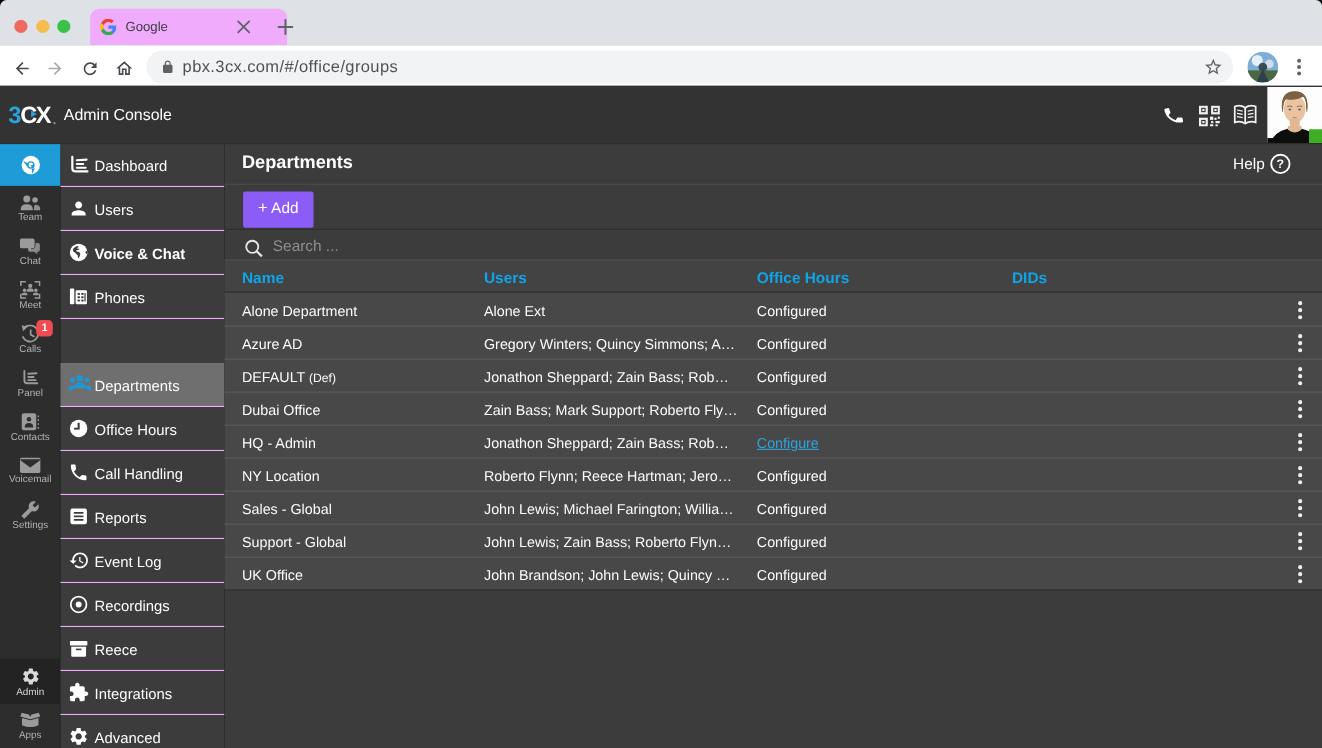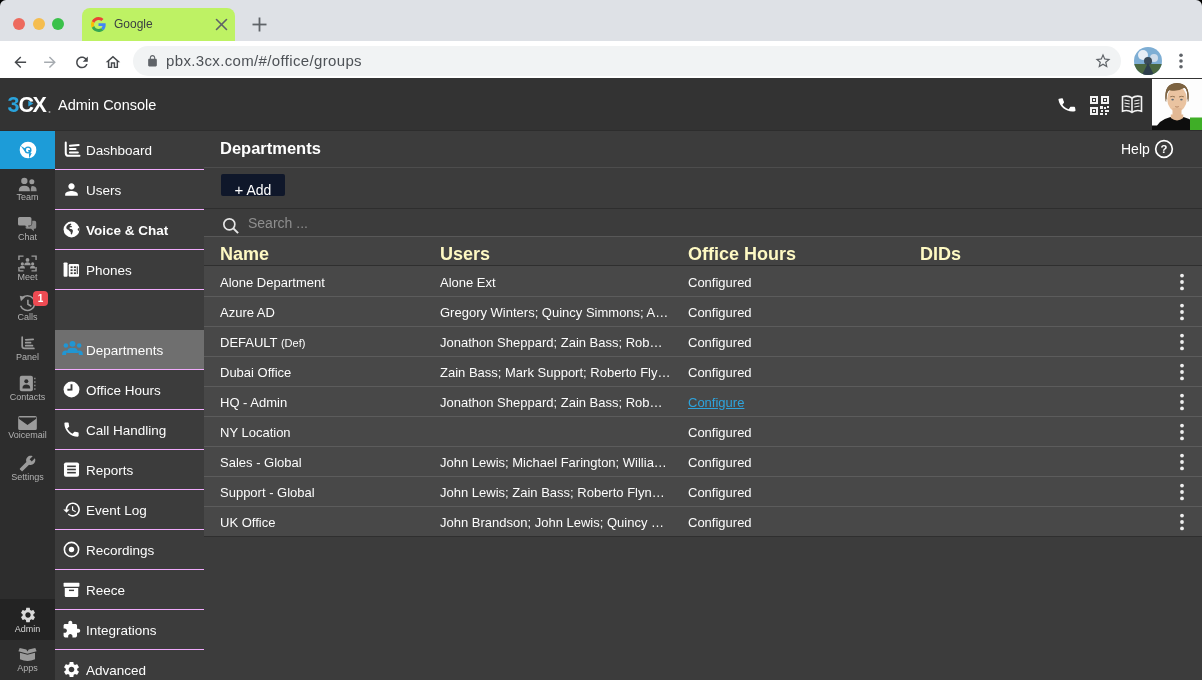--- a/index.html
+++ b/index.html
@@ -4,21 +4,21 @@
 <style>
   * { margin:0; padding:0; box-sizing:border-box; }
   html,body { width:1202px; height:680px; overflow:hidden; background:#000;
     font-family:"Liberation Sans", sans-serif; }
   .abs { position:absolute; }
   #stage { position:relative; width:1202px; height:680px; }
   
   #tabstrip { left:0; top:0; width:1202px; height:41px; background:#dee1e6;
     border-radius:6px 6px 0 0; }
   .light { width:12px; height:12px; border-radius:50%; top:18px; }
-  #tab { left:82px; top:8px; width:153px; height:33px; background:#bef264;
+  #tab { left:82px; top:8px; width:179px; height:33px; background:#f0abfc;
     border-radius:8px 8px 0 0; }
   #tabtitle { left:32px; top:9px; font-size:12px; color:#3c4043; }
   #addrrow { left:0; top:41px; width:1202px; height:37px; background:#fff; }
   #pill { left:133px; top:5px; width:988px; height:30px; background:#f1f3f4;
     border-radius:15px; }
   #url { left:33px; top:6px; font-size:15px; color:#4e5257; letter-spacing:0.35px; }
   
   #apphdr { left:0; top:78px; width:1202px; height:52px; background:#333333; }
   #admconsole { left:58px; top:18.5px; font-size:14.5px; color:#fff; }
   #photo { left:1152px; top:1px; width:50px; height:51px; }
@@ -31,24 +31,24 @@
   
   #menu { left:55px; top:130px; width:149px; height:550px; background:#3c3c3c; }
   .mitem { position:absolute; left:0; width:149px; height:40px;
     border-bottom:1px solid #f0abfc; }
   .mtext { position:absolute; left:31px; top:13px; font-size:13.5px; color:#fdfdfd; }
   .micon { position:absolute; left:7px; top:10px; width:20px; height:20px; }
   .msel { background:#6f6f6f; }
   
   #content { left:204px; top:130px; width:998px; height:550px; background:#3c3c3c; }
   #ctitle { left:16px; top:9px; font-size:16.5px; font-weight:bold; color:#fff; }
-  #addbtn { left:17px; top:44px; width:64px; height:22px; background:#0f172a;
+  #addbtn { left:17px; top:44px; width:64px; height:33px; background:#8b5cf6;
     border-radius:2px; color:#fff; font-size:14px; text-align:center; line-height:31px; }
   #searchtxt { left:44px; top:85px; font-size:14px; color:#8e8e8e; }
-  .th { position:absolute; top:113.5px; font-size:18px; font-weight:bold; color:#fef9c3; }
+  .th { position:absolute; top:113.5px; font-size:14px; font-weight:bold; color:#0ea5e9; }
   .row { position:absolute; left:0; width:998px; height:28px; }
   .cell { position:absolute; top:7px; font-size:13px; color:#fcfcfc; }
   .c1 { left:16px; } .c2 { left:236px; } .c3 { left:484px; }
   .dots3 { position:absolute; left:976px; top:5px; }
 </style>
 </head>
 <body>
 <div id="stage">
   <div class="abs" id="tabstrip">
     <div class="abs light" style="left:13px;background:#ed6a5e;"></div>
@@ -519,20 +519,21 @@
         <span class="dots3"><svg width="4" height="18" viewBox="0 0 4 18">
             <g fill="#efefef">
               <circle cx="2" cy="2.6" r="1.9"></circle>
               <circle cx="2" cy="9" r="1.9"></circle>
               <circle cx="2" cy="15.4" r="1.9"></circle>
             </g>
           </svg></span>
       </div>
     <div class="row" style="top:288px;">
         <span class="cell c1">NY Location</span>
+        <span class="cell c2">Roberto Flynn; Reece Hartman; Jero…</span>
         <span class="cell c3">Configured</span>
         <span class="dots3"><svg width="4" height="18" viewBox="0 0 4 18">
             <g fill="#efefef">
               <circle cx="2" cy="2.6" r="1.9"></circle>
               <circle cx="2" cy="9" r="1.9"></circle>
               <circle cx="2" cy="15.4" r="1.9"></circle>
             </g>
           </svg></span>
       </div>
     <div class="row" style="top:318px;">

